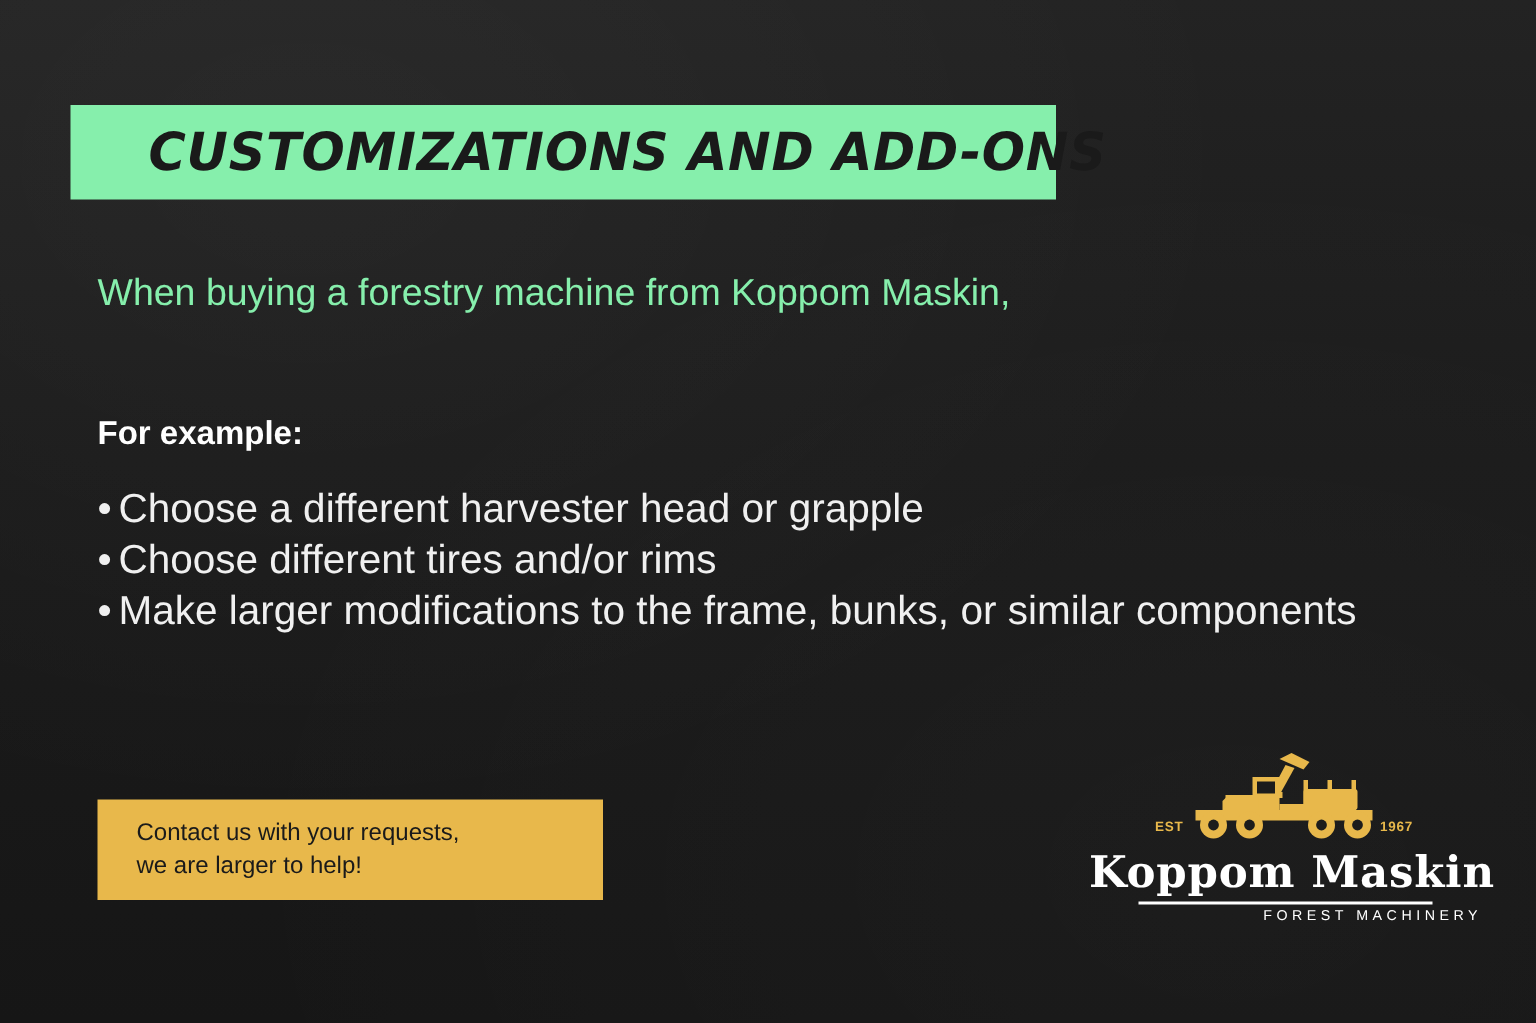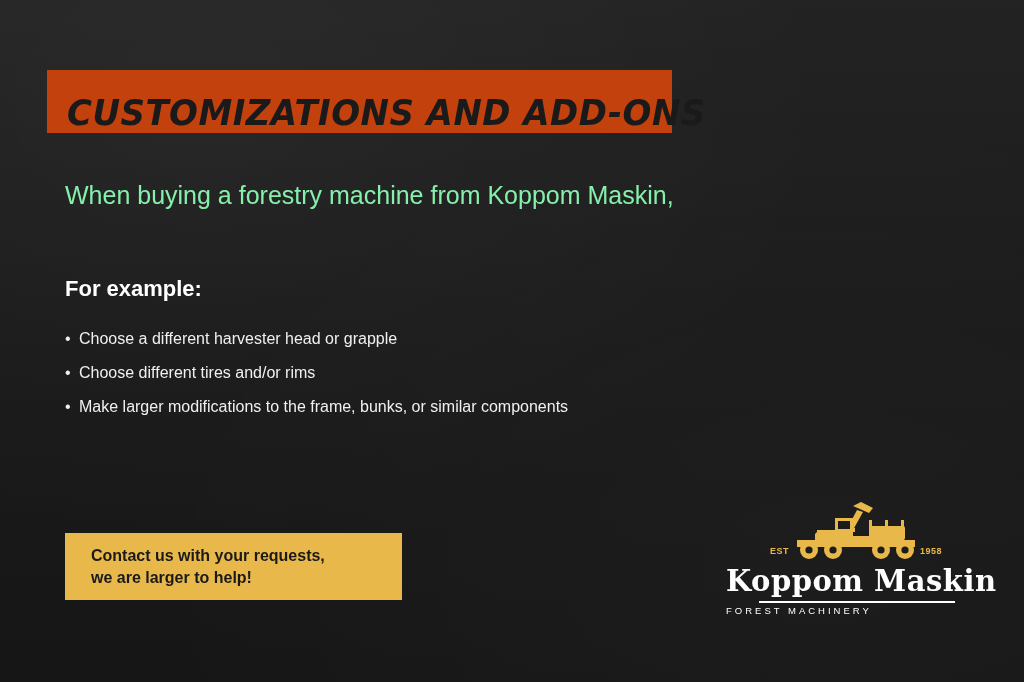--- a/index.html
+++ b/index.html
@@ -33,23 +33,24 @@
     z-index: 2;
   }
 
   
   .title-banner {
     position: absolute;
     left: 47px;
     top: 70px;
     width: 625px;
     height: 63px;
-    background: #c2410c;
+    background: #86efac;
     display: flex;
-    align-items: flex-end;
+    align-items: center;
+    padding-left: 32px;
   }
   .title-banner .title-text {
     margin-left: 20px;
     color: #1a1a1a;
     font-family: "DejaVu Sans", sans-serif;
     font-weight: bold;
     font-style: italic;
     font-size: 35px;
     letter-spacing: 0.5px;
     transform: scaleX(0.97);
@@ -85,21 +86,21 @@
     position: absolute;
     left: 65px;
     top: 322px;
     width: 820px;
     list-style: none;
     margin: 0;
     padding: 0;
   }
   .bullets li {
     color: #f0f0f0;
-    font-size: 16px;
+    font-size: 27px;
     line-height: 34px;
     white-space: nowrap;
   }
   .bullets li .dot {
     display: inline-block;
     width: 14px;
     color: #f0f0f0;
   }
 
   
@@ -112,32 +113,32 @@
     background: #e8b84b;
     display: flex;
     flex-direction: column;
     justify-content: center;
     padding-left: 26px;
     box-sizing: border-box;
   }
   .contact-box .line {
     color: #1a1a1a;
     font-size: 16px;
-    font-weight: bold;
+    font-weight: normal;
     line-height: 22px;
     white-space: nowrap;
   }
 
   
   .logo {
     position: absolute;
     left: 726px;
     top: 500px;
     width: 262px;
-    text-align: left;
+    text-align: right;
   }
   .logo .machine {
     display: block;
     margin: 0 auto;
   }
   .logo .est-row {
     position: relative;
     height: 0;
   }
   .logo .est {
@@ -236,21 +237,21 @@
         <g fill="#1c1c1c">
           <circle cx="52" cy="50" r="3.6"></circle>
           <circle cx="76" cy="50" r="3.6"></circle>
           <circle cx="124" cy="50" r="3.6"></circle>
           <circle cx="148" cy="50" r="3.6"></circle>
           <rect x="81" y="21" width="12" height="8"></rect>
         </g>
       </svg>
       <div class="est-row">
         <span class="est">EST</span>
-        <span class="year">1958</span>
+        <span class="year">1967</span>
       </div>
       <div class="brand">Koppom Maskin</div>
       <div class="rule"></div>
       <div class="tagline">FOREST MACHINERY</div>
     </div>
 
   </div>
 </div>
 
 </body></html>

